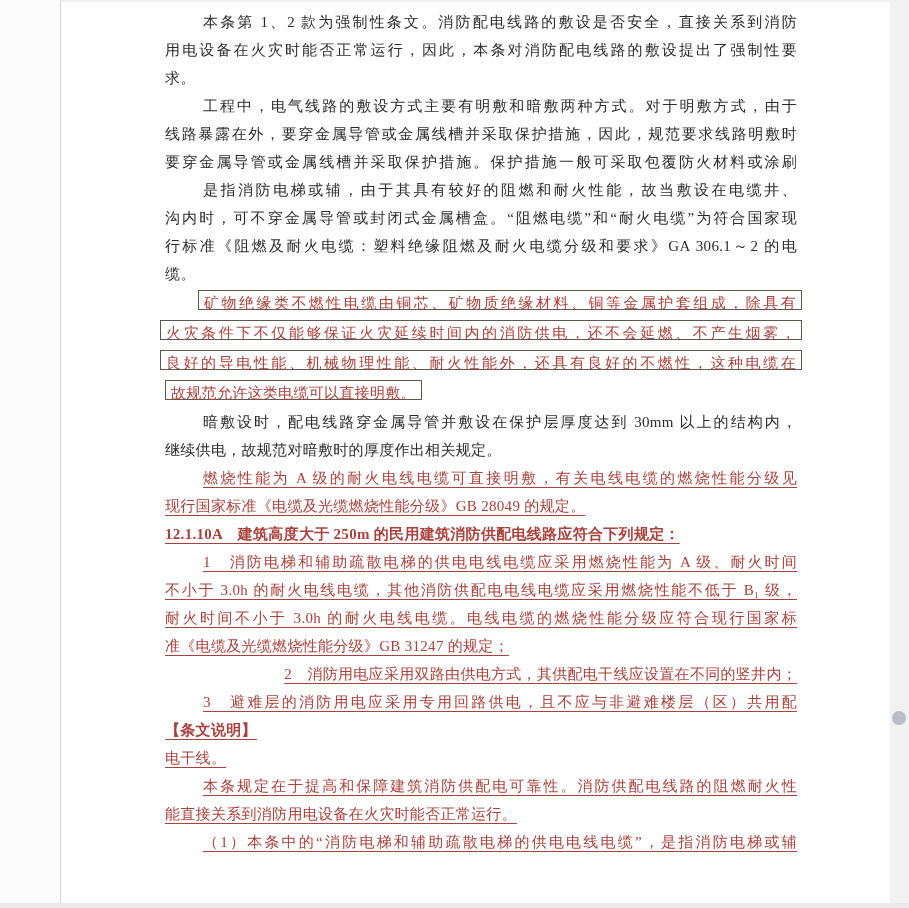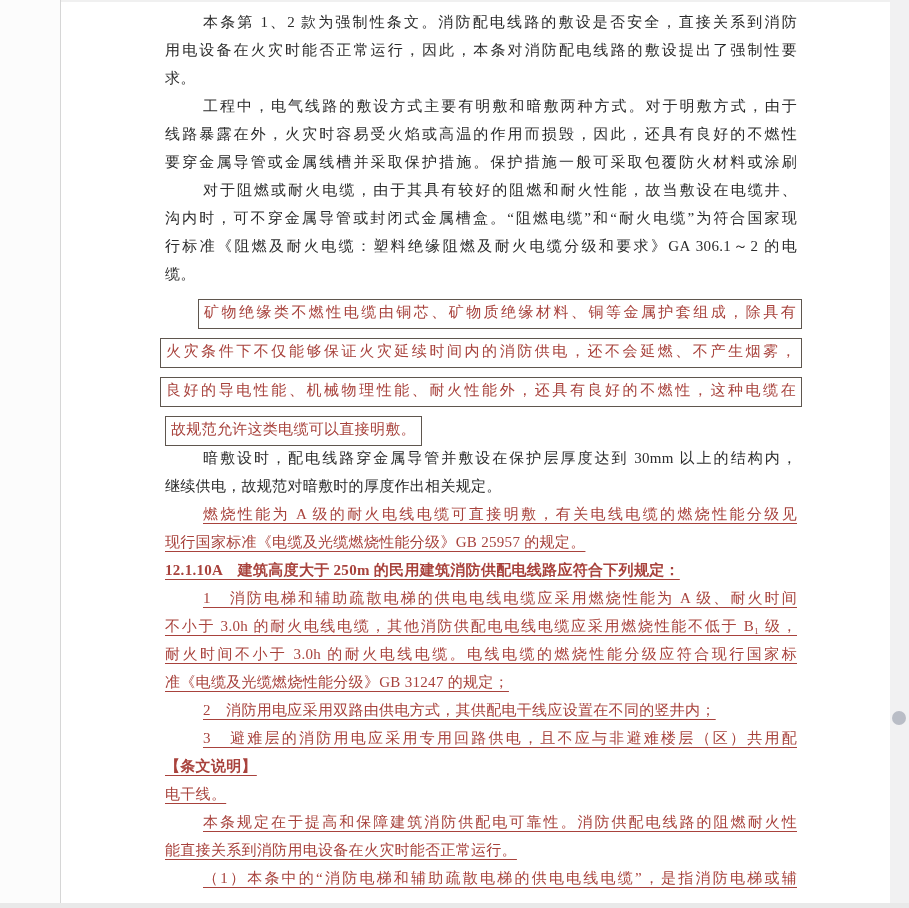--- a/index.html
+++ b/index.html
@@ -13,32 +13,32 @@
     position:absolute;left:0;top:0;width:60px;height:903px;
     background:#fcfcfc;border-right:1px solid #d6d6d6;
   }
   .page{position:absolute;left:61px;top:0;width:829px;height:903px;background:#ffffff;}
   .page-top-edge{position:absolute;left:61px;top:0;width:829px;height:2px;background:#f0f0f0;}
   .text-block{position:absolute;left:104px;top:8px;width:632px;}
   .line{
     height:28px;line-height:28px;font-size:15px;letter-spacing:0.3px;
     white-space:nowrap;color:var(--ink);
   }
-  .line.indent{padding-left:38px;}
+  .line.indent{padding-left:38px;text-align:right;}
   .line.fill{white-space:normal;text-align:justify;text-align-last:justify;}
   .red-u,.red-heading,.red-title{
     color:var(--red);
     text-decoration:underline;text-decoration-thickness:1px;text-underline-offset:4px;
     text-decoration-color:var(--red);
   }
   .red-heading,.red-title{font-weight:bold;}
   .line .box{
     display:block;box-sizing:border-box;
     border:1px solid var(--box);color:var(--red);
-    padding:1px 5px;height:30px;line-height:22px;margin-top:11px;
+    padding:1px 5px;height:20px;line-height:22px;margin-top:2px;
     white-space:nowrap;width:-moz-fit-content;width:fit-content;
   }
   .line.fill .box{
     width:calc(100% + 10px);margin-left:-5px;
     white-space:normal;text-align:justify;text-align-last:justify;
   }
   .scroll-track{position:absolute;right:0;top:0;width:19px;height:908px;background:var(--track);}
   .scroll-thumb{position:absolute;left:2px;width:14px;height:14px;border-radius:50%;background:var(--thumb);}
   .bottom-strip{position:absolute;left:0;top:903px;width:909px;height:5px;background:#e9e9e9;}
 </style>
@@ -46,42 +46,42 @@
 <body style="--ink: #2b2b2b; --red: #a8423c; --box: #5f564e; --thumb: #b9bdc6; --track: #f1f1f2;">
 
 <div class="viewer">
   <div class="left-margin"></div>
   <div class="page">
     <div class="text-block">
         <div class="line body indent fill">本条第 1、2 款为强制性条文。消防配电线路的敷设是否安全，直接关系到消防</div>
         <div class="line body fill">用电设备在火灾时能否正常运行，因此，本条对消防配电线路的敷设提出了强制性要</div>
         <div class="line body">求。</div>
         <div class="line body indent fill">工程中，电气线路的敷设方式主要有明敷和暗敷两种方式。对于明敷方式，由于</div>
-        <div class="line body fill">线路暴露在外，火灾时容易受火焰或高温的作用而损毁，因此，还具有良好的不燃性</div>
+        <div class="line body fill">线路暴露在外，要穿金属导管或金属线槽并采取保护措施，因此，规范要求线路明敷时</div>
         <div class="line body fill">要穿金属导管或金属线槽并采取保护措施。保护措施一般可采取包覆防火材料或涂刷</div>
-        <div class="line body indent fill">对于阻燃或耐火电缆，由于其具有较好的阻燃和耐火性能，故当敷设在电缆井、</div>
+        <div class="line body indent fill">是指消防电梯或辅，由于其具有较好的阻燃和耐火性能，故当敷设在电缆井、</div>
         <div class="line body fill">沟内时，可不穿金属导管或封闭式金属槽盒。“阻燃电缆”和“耐火电缆”为符合国家现</div>
         <div class="line body fill">行标准《阻燃及耐火电缆：塑料绝缘阻燃及耐火电缆分级和要求》GA 306.1～2 的电</div>
         <div class="line body">缆。</div>
         <div class="line red-box indent fill">
           <span class="box">矿物绝缘类不燃性电缆由铜芯、矿物质绝缘材料、铜等金属护套组成，除具有</span>
         </div>
         <div class="line red-box fill">
           <span class="box">火灾条件下不仅能够保证火灾延续时间内的消防供电，还不会延燃、不产生烟雾，</span>
         </div>
         <div class="line red-box fill">
           <span class="box">良好的导电性能、机械物理性能、耐火性能外，还具有良好的不燃性，这种电缆在</span>
         </div>
         <div class="line red-box">
           <span class="box">故规范允许这类电缆可以直接明敷。</span>
         </div>
         <div class="line body indent fill">暗敷设时，配电线路穿金属导管并敷设在保护层厚度达到 30mm 以上的结构内，</div>
         <div class="line body">继续供电，故规范对暗敷时的厚度作出相关规定。</div>
         <div class="line red-u indent fill">燃烧性能为 A 级的耐火电线电缆可直接明敷，有关电线电缆的燃烧性能分级见</div>
-        <div class="line red-u">现行国家标准《电缆及光缆燃烧性能分级》GB 25957 的规定。</div>
+        <div class="line red-u">现行国家标准《电缆及光缆燃烧性能分级》GB 28049 的规定。</div>
         <div class="line red-heading">12.1.10A　建筑高度大于 250m 的民用建筑消防供配电线路应符合下列规定：</div>
         <div class="line red-u indent fill">1　消防电梯和辅助疏散电梯的供电电线电缆应采用燃烧性能为 A 级、耐火时间</div>
         <div class="line red-u fill">不小于 3.0h 的耐火电线电缆，其他消防供配电电线电缆应采用燃烧性能不低于 B₁ 级，</div>
         <div class="line red-u fill">耐火时间不小于 3.0h 的耐火电线电缆。电线电缆的燃烧性能分级应符合现行国家标</div>
         <div class="line red-u">准《电缆及光缆燃烧性能分级》GB 31247 的规定；</div>
         <div class="line red-u indent">2　消防用电应采用双路由供电方式，其供配电干线应设置在不同的竖井内；</div>
         <div class="line red-u indent fill">3　避难层的消防用电应采用专用回路供电，且不应与非避难楼层（区）共用配</div>
         <div class="line red-title">【条文说明】</div>
         <div class="line red-u">电干线。</div>
         <div class="line red-u indent fill">本条规定在于提高和保障建筑消防供配电可靠性。消防供配电线路的阻燃耐火性</div>

